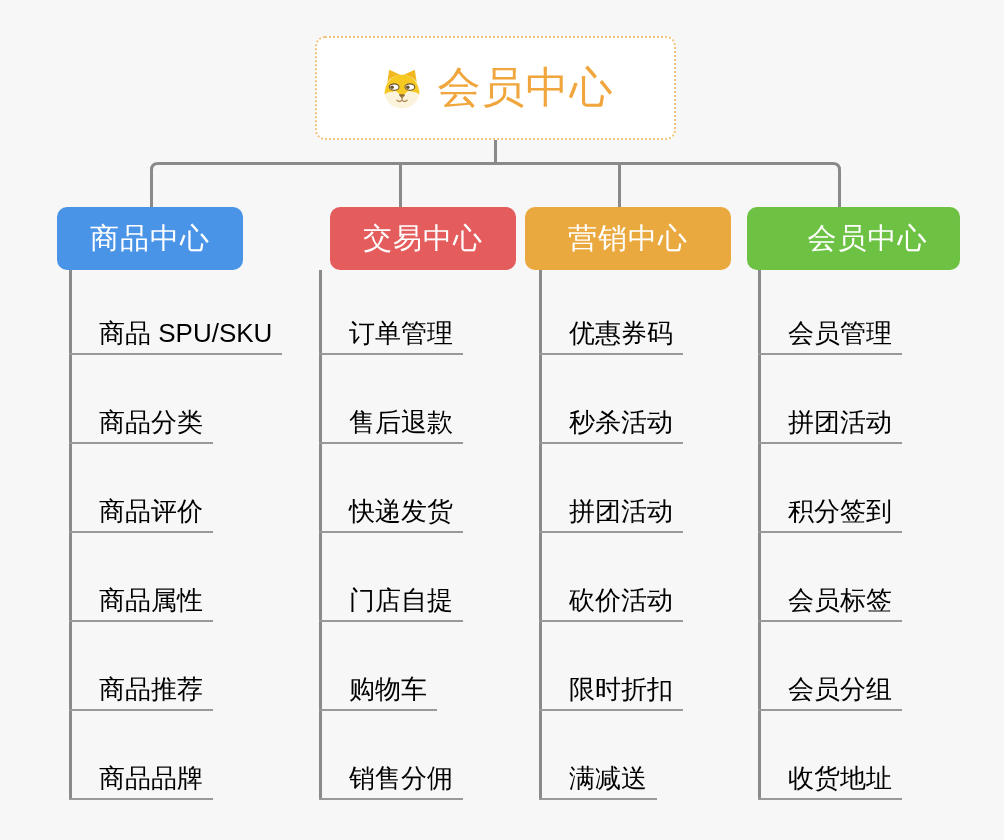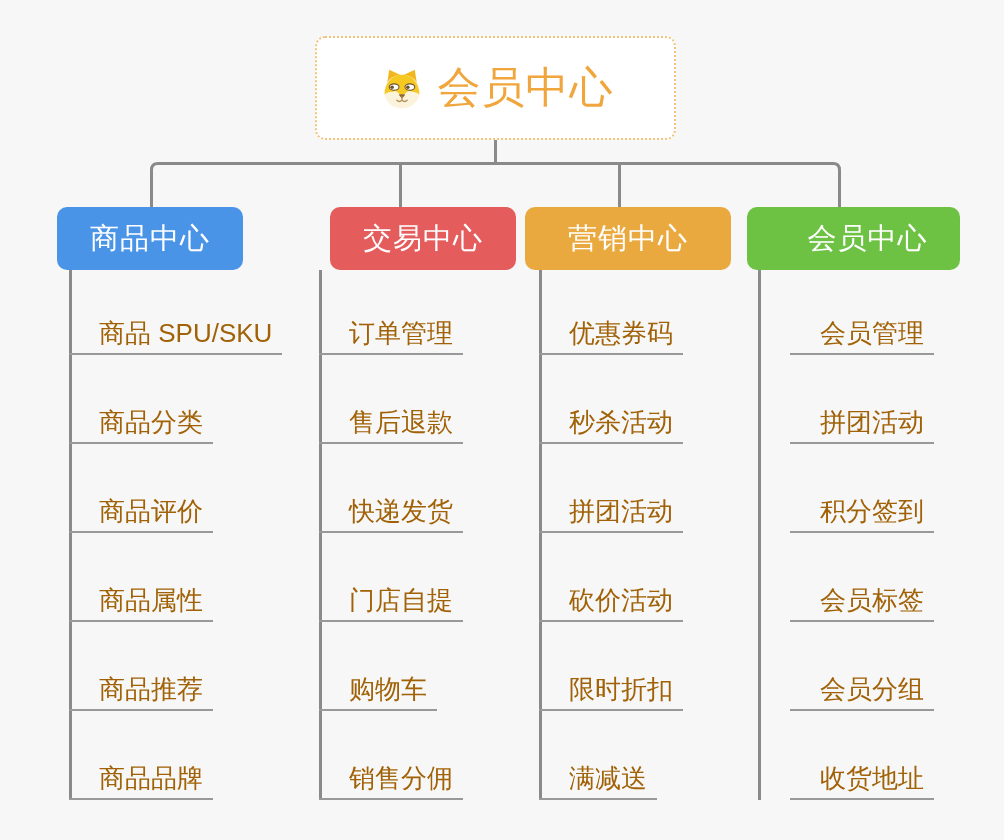--- a/index.html
+++ b/index.html
@@ -64,29 +64,29 @@
   .s1 { left:69px; }
   .s2 { left:319px; }
   .s3 { left:539px; }
   .s4 { left:758px; }
 
   
   .child {
     position:absolute;
     font-size:26px;
     line-height:28px;
-    color:#a16207;
+    color:#000000;
     padding:0 10px 6px 30px;
     border-bottom:2px solid #999999;
     white-space:nowrap;
   }
   .c1 { left:69px; }
   .c2 { left:319px; }
   .c3 { left:539px; }
-  .c4 { left:758px;margin-left:32px; }
+  .c4 { left:758px; }
   .r1 { top:319px; }
   .r2 { top:408px; }
   .r3 { top:497px; }
   .r4 { top:586px; }
   .r5 { top:675px; }
   .r6 { top:764px; }
 </style>
 </head>
 <body>
 

